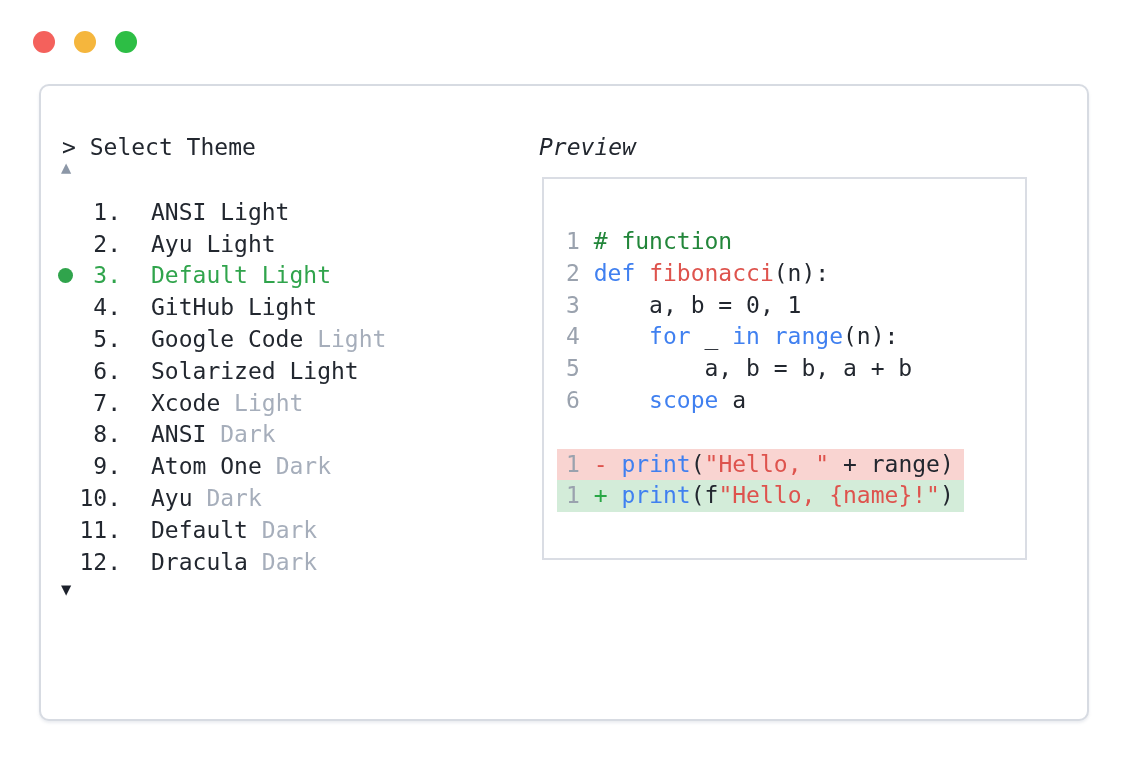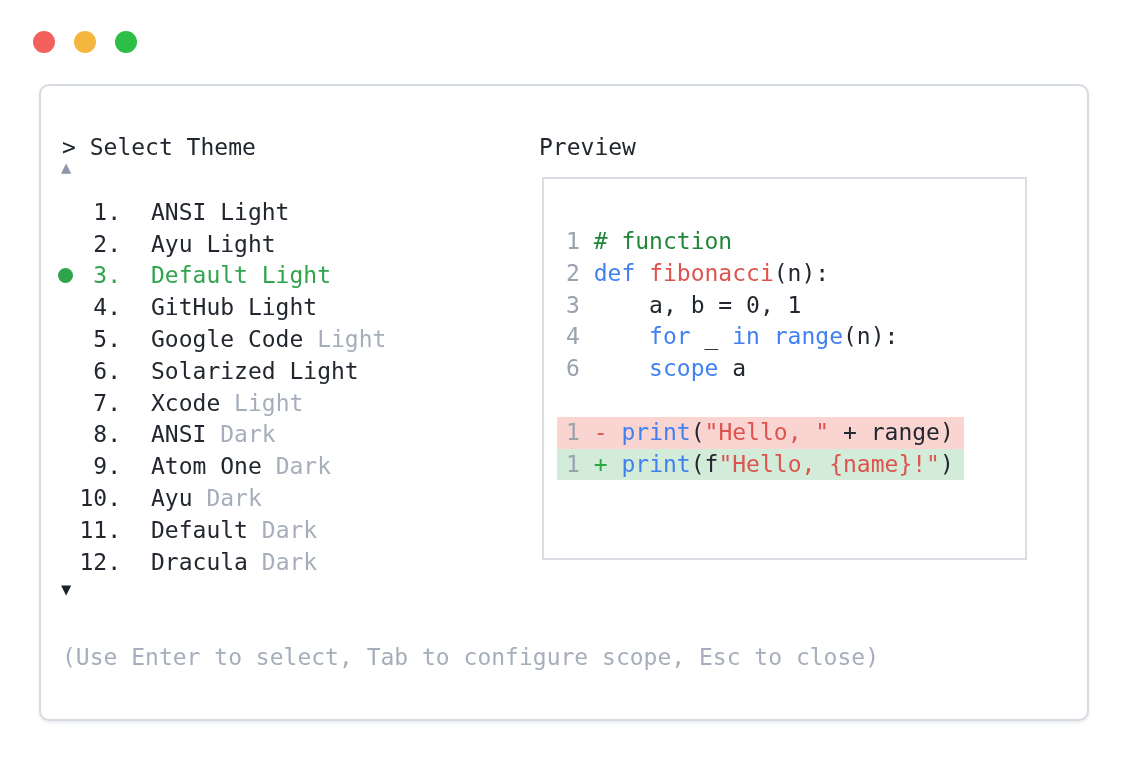--- a/index.html
+++ b/index.html
@@ -16,21 +16,21 @@
     color:var(--ink);font-size:23px;
   }
   .lights{position:absolute;left:33px;top:31px;display:flex;gap:19px;}
   .light{width:22px;height:22px;border-radius:50%;display:block;}
   .panel{
     position:absolute;left:39px;top:84px;width:1050px;height:637px;
     border:2px solid var(--panel-border);border-radius:10px;box-sizing:border-box;
     background:#fff;box-shadow:0 2px 3px rgba(140,150,170,0.18);
   }
   .prompt{position:absolute;left:21px;top:46px;line-height:30px;white-space:pre;}
-  .preview-title{position:absolute;left:498px;top:46px;line-height:30px;}
+  .preview-title{position:absolute;left:498px;top:46px;line-height:30px;font-style:italic;}
   .scroll-up{position:absolute;left:20px;top:70px;font-size:17px;line-height:22px;color:var(--arrow-up-gray);cursor:pointer;}
   .scroll-down{position:absolute;left:20px;top:492px;font-size:17px;line-height:22px;color:var(--arrow-down-dark);cursor:pointer;}
   .theme-list{position:absolute;left:0;top:110px;width:480px;}
   .titem{display:flex;align-items:center;height:31.8px;padding-left:12px;white-space:pre;cursor:pointer;}
   .bullet{width:26px;display:inline-flex;align-items:center;}
   .dot{width:15px;height:15px;border-radius:50%;background:var(--selected-green);display:inline-block;margin-left:5px;}
   .num{width:42px;text-align:right;display:inline-block;}
   .tname{margin-left:30px;}
   .titem .muted{color:var(--muted-gray);}
   .titem.selected .num,.titem.selected .label{color:var(--selected-green);}
@@ -75,27 +75,27 @@
       <div class="titem"><span class="bullet"></span><span class="num">5.</span><span class="tname"><span class="label">Google Code</span><span class="muted"> Light</span></span></div>
       <div class="titem"><span class="bullet"></span><span class="num">6.</span><span class="tname"><span class="label">Solarized Light</span></span></div>
       <div class="titem"><span class="bullet"></span><span class="num">7.</span><span class="tname"><span class="label">Xcode</span><span class="muted"> Light</span></span></div>
       <div class="titem"><span class="bullet"></span><span class="num">8.</span><span class="tname"><span class="label">ANSI</span><span class="muted"> Dark</span></span></div>
       <div class="titem"><span class="bullet"></span><span class="num">9.</span><span class="tname"><span class="label">Atom One</span><span class="muted"> Dark</span></span></div>
       <div class="titem"><span class="bullet"></span><span class="num">10.</span><span class="tname"><span class="label">Ayu</span><span class="muted"> Dark</span></span></div>
       <div class="titem"><span class="bullet"></span><span class="num">11.</span><span class="tname"><span class="label">Default</span><span class="muted"> Dark</span></span></div>
       <div class="titem"><span class="bullet"></span><span class="num">12.</span><span class="tname"><span class="label">Dracula</span><span class="muted"> Dark</span></span></div>
     </div>
   <div class="scroll-down">▼</div>
-  <div class="help">(Use Enter to select, Tab to configure scope, Esc to close)</div>
   <div class="preview-box">
     <div id="code-area">
         <div class="cline"><span class="lineno">1</span> <span class="tok-comment"># function</span></div>
         <div class="cline"><span class="lineno">2</span> <span class="tok-keyword">def</span><span class="tok-plain"> </span><span class="tok-red">fibonacci</span><span class="tok-plain">(n):</span></div>
         <div class="cline"><span class="lineno">3</span> <span class="tok-plain">    a, b = 0, 1</span></div>
         <div class="cline"><span class="lineno">4</span> <span class="tok-plain">    </span><span class="tok-keyword">for</span><span class="tok-plain"> _ </span><span class="tok-keyword">in</span><span class="tok-plain"> </span><span class="tok-keyword">range</span><span class="tok-plain">(n):</span></div>
+        <div class="cline"><span class="lineno">5</span> <span class="tok-plain">        a, b = b, a + b</span></div>
         <div class="cline"><span class="lineno">6</span> <span class="tok-plain">    </span><span class="tok-keyword">scope</span><span class="tok-plain"> a</span></div>
       </div>
     <div id="diff-area" class="diff-block">
         <div class="dline-wrap"><span class="dline removed"><span class="lineno">1</span> <span class="tok-minus">-</span> <span class="tok-keyword">print</span><span class="tok-plain">(</span><span class="tok-red">"Hello, "</span><span class="tok-plain"> + range)</span></span></div>
         <div class="dline-wrap"><span class="dline added"><span class="lineno">1</span> <span class="tok-plus">+</span> <span class="tok-keyword">print</span><span class="tok-plain">(f</span><span class="tok-red">"Hello, {name}!"</span><span class="tok-plain">)</span></span></div>
       </div>
   </div>
 </div>
 
 </body></html>

